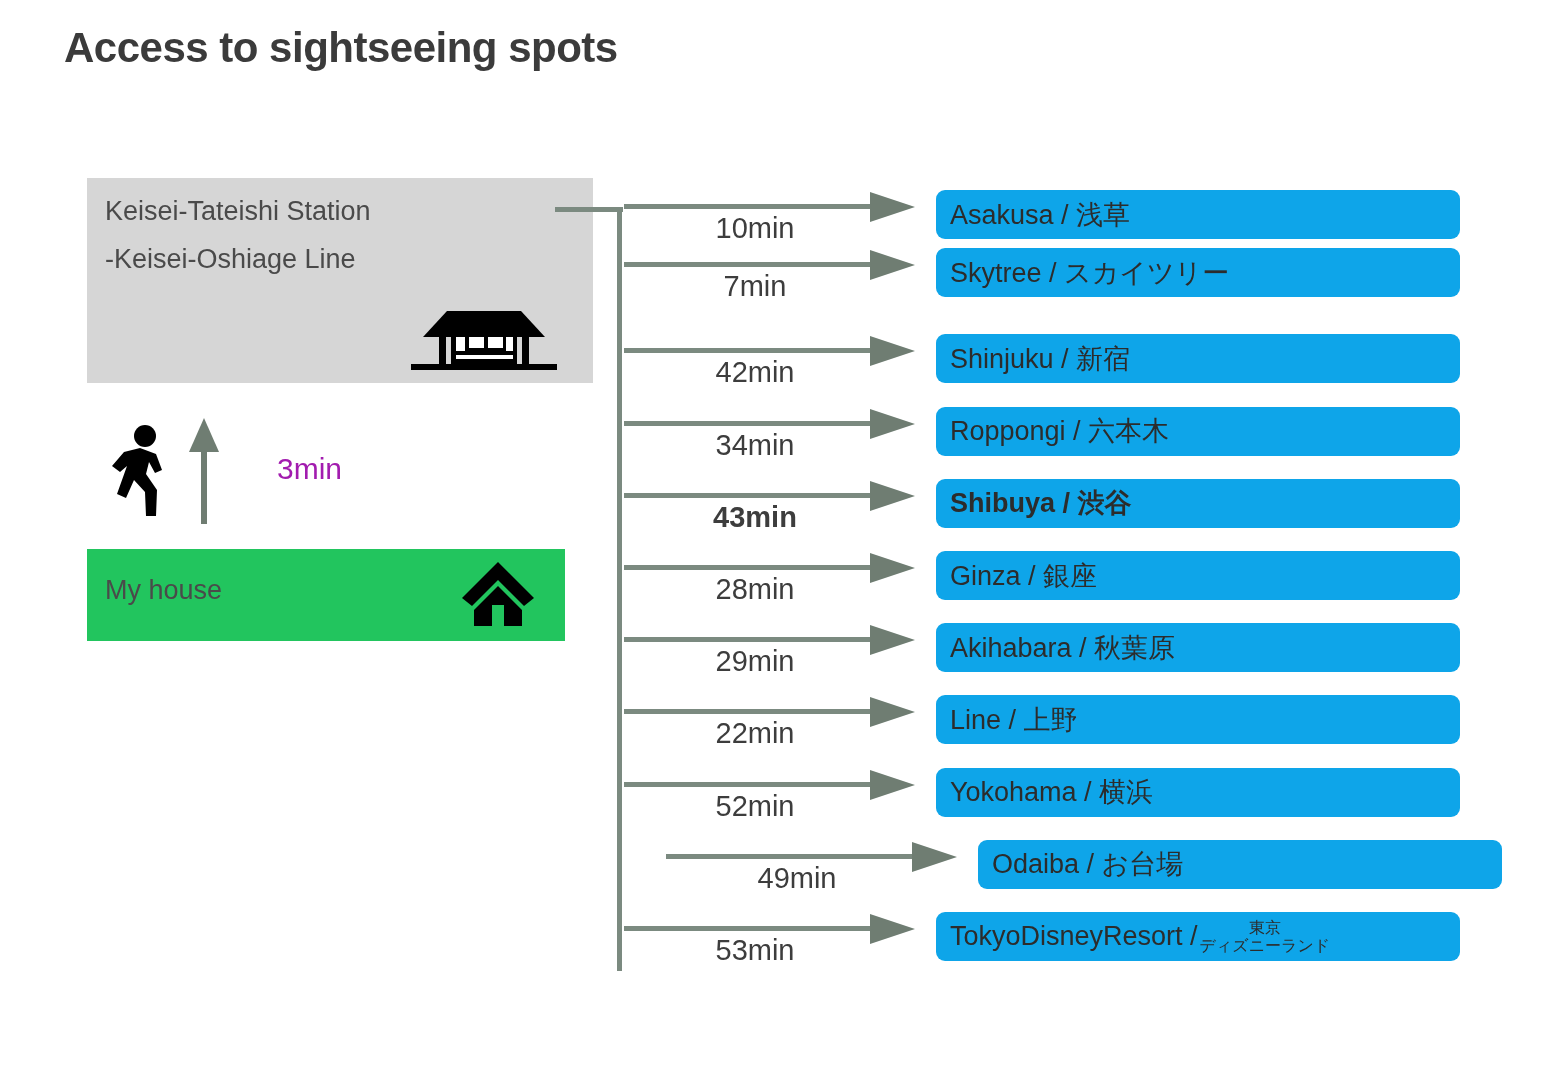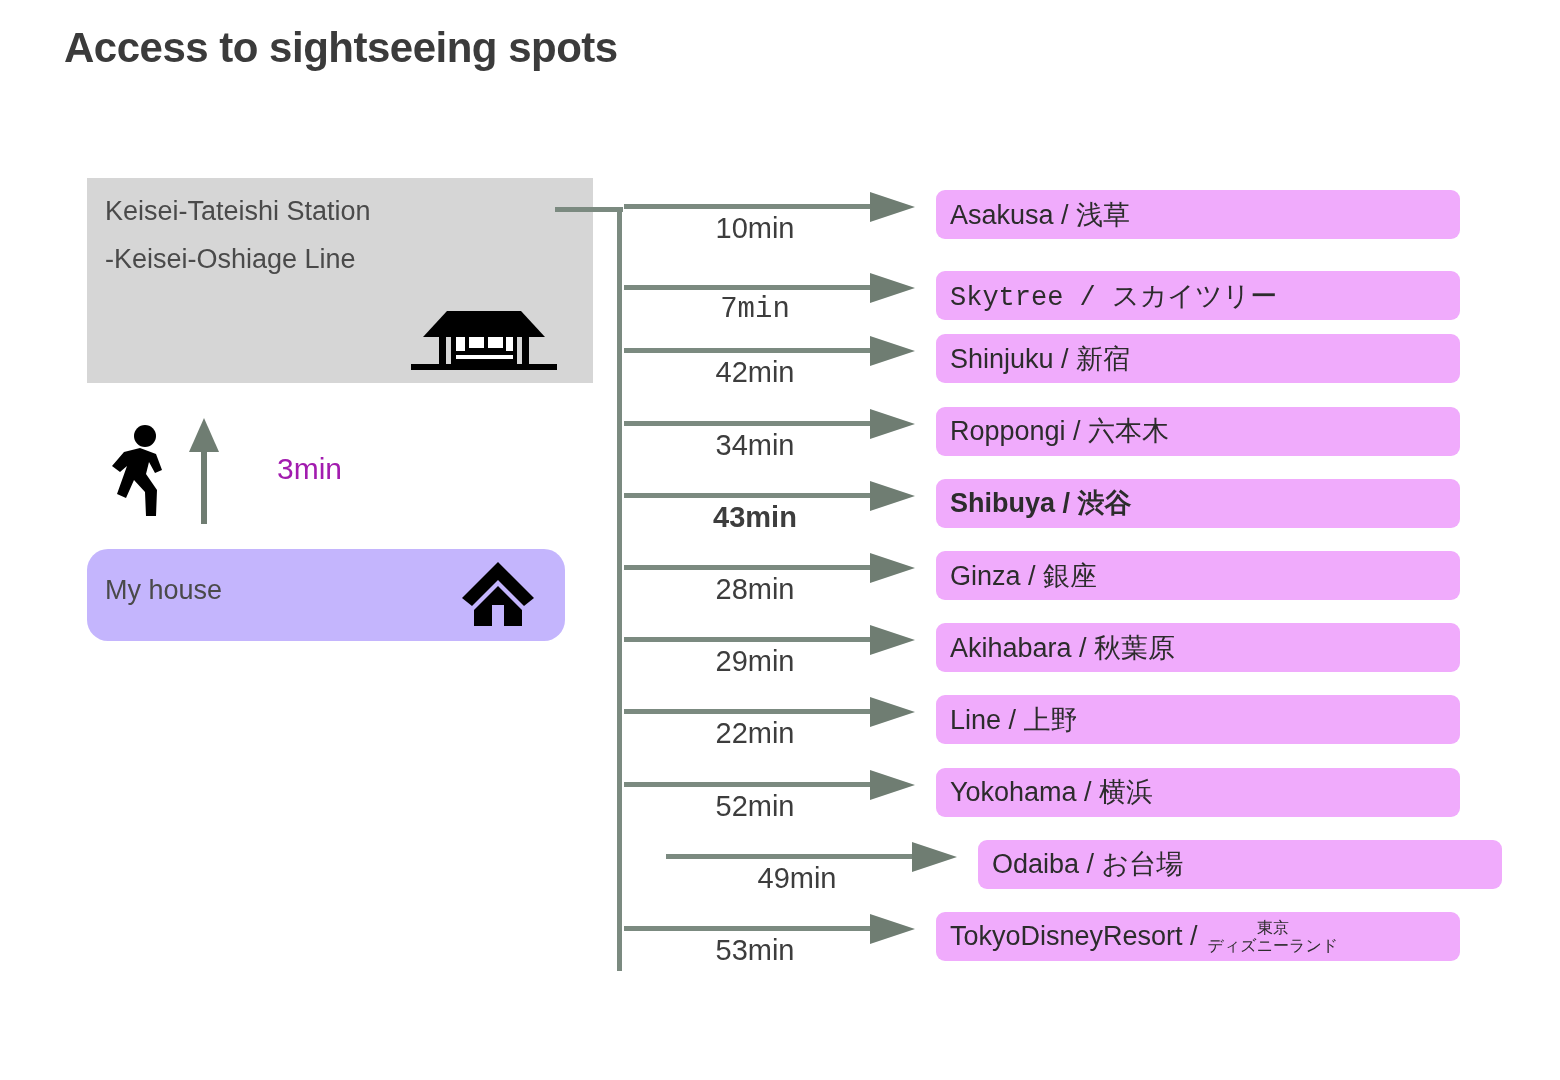--- a/index.html
+++ b/index.html
@@ -86,22 +86,21 @@
     white-space: nowrap;
   }
 
   
   #house-box {
     position: absolute;
     left: 87px;
     top: 549px;
     width: 478px;
     height: 92px;
-    background: #c4b5fd;
-    border-radius: 21px;
+    background: #22c55e;
   }
   #house-label {
     position: absolute;
     left: 18px;
     top: 26px;
     font-size: 27px;
     color: #4a4a4a;
     white-space: nowrap;
   }
   #house-icon {
@@ -143,34 +142,34 @@
     font-size: 29px;
     color: #3d3d3d;
     white-space: nowrap;
   }
   .dest-pill {
     position: absolute;
     left: 936px;
     top: 0px;
     width: 524px;
     height: 49px;
-    background: #f0abfc;
+    background: #0ea5e9;
     border-radius: 9px;
     display: flex;
     align-items: center;
     pointer-events: auto;
   }
   .dest-label {
     padding-left: 14px;
     font-size: 27px;
     color: #2c2c2c;
     white-space: nowrap;
   }
   .dest-sub {
-    margin-left: 10px;
+    margin-left: 2px;
     font-size: 16px;
     line-height: 1.12;
     color: #2c2c2c;
     text-align: center;
     white-space: nowrap;
   }
   #trunk-line {
     position: absolute;
     left: 555px;
     top: 195px;
@@ -236,21 +235,21 @@
       <rect x="64" y="14" width="252" height="5" fill="#7b8a80"></rect>
       <polygon points="310,2 355,17 310,32" fill="#6f7d72"></polygon>
     </svg>
     <div class="route-time">10min</div>
     <div class="dest-pill">
       <span class="dest-label">Asakusa / 浅草</span>
 
     </div>
   </div>
 
-  <div class="route-row" style="top: 271px; font-family: Liberation Mono, monospace;">
+  <div class="route-row" style="top: 248px;">
     <svg class="route-arrow-svg" viewBox="0 0 370 46" xmlns="http://www.w3.org/2000/svg">
       <rect x="64" y="14" width="252" height="5" fill="#7b8a80"></rect>
       <polygon points="310,2 355,17 310,32" fill="#6f7d72"></polygon>
     </svg>
     <div class="route-time">7min</div>
     <div class="dest-pill">
       <span class="dest-label">Skytree / スカイツリー</span>
 
     </div>
   </div>

